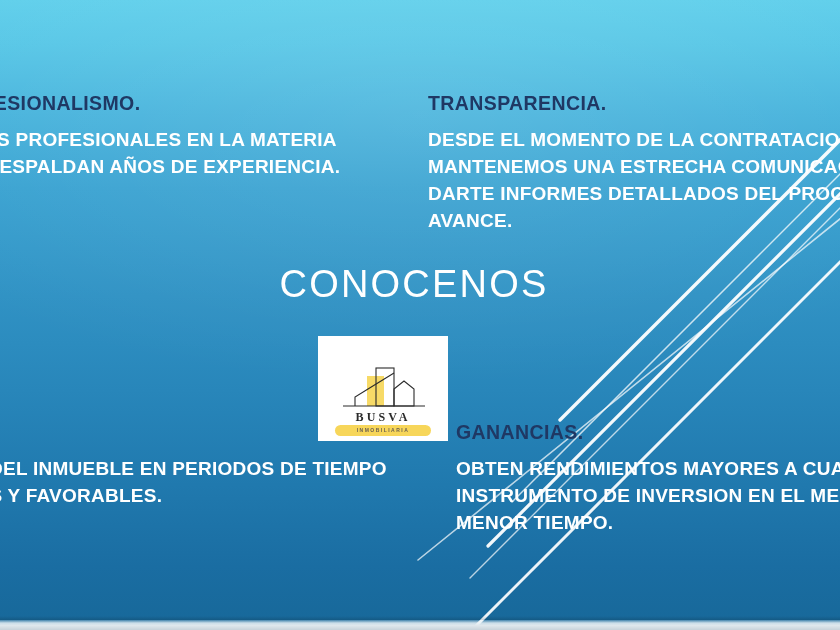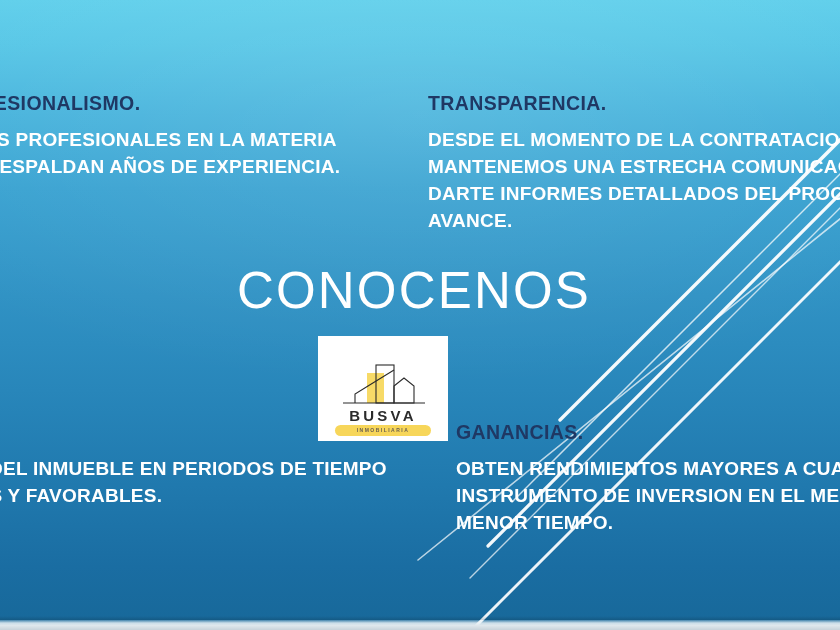--- a/index.html
+++ b/index.html
@@ -111,21 +111,21 @@
   #block-ganancias      { left: 456px;  top: 421px; }
 
   
   .slide-title {
     position: absolute;
     left: 0;
     top: 265px;
     width: 828px;
     text-align: center;
     color: #ffffff;
-    font-size: 51px;
+    font-size: 38px;
     font-weight: 400;
     letter-spacing: 2.2px;
     line-height: 1;
   }
 
   
   .logo-card {
     position: absolute;
     left: 318px;
     top: 336px;
@@ -141,26 +141,27 @@
   .logo-inner {
     width: 104px;
     display: flex;
     flex-direction: column;
     align-items: center;
   }
 
   .logo-mark { display: block; }
 
   .logo-wordmark {
-    font-size: 15px;
+    font-size: 12px;
     font-weight: 700;
     letter-spacing: 3.2px;
     color: #2b2b2b;
     line-height: 1;
     margin-top: 1px;
+    font-family: Liberation Serif, serif;
   }
 
   .logo-tagline-wrap {
     position: relative;
     width: 96px;
     height: 11px;
     margin-top: 2px;
     display: flex;
     align-items: center;
     justify-content: center;

